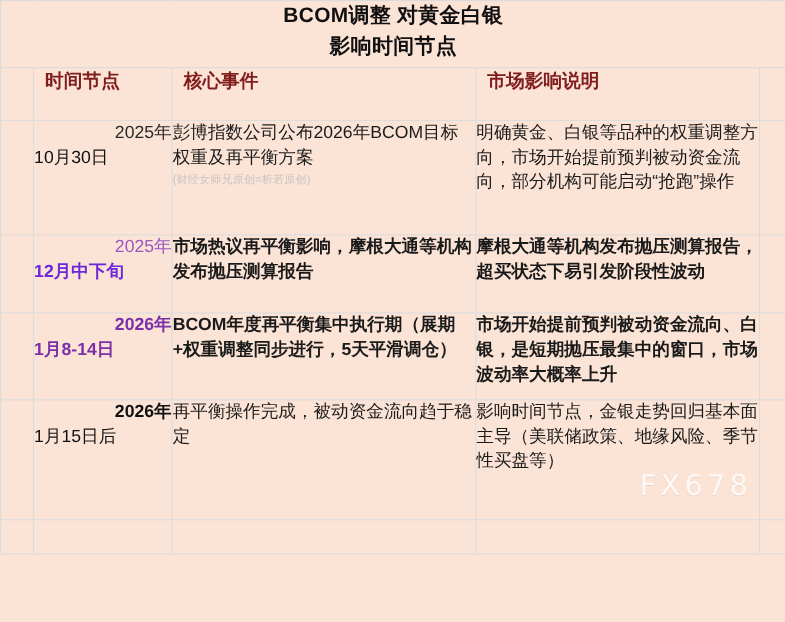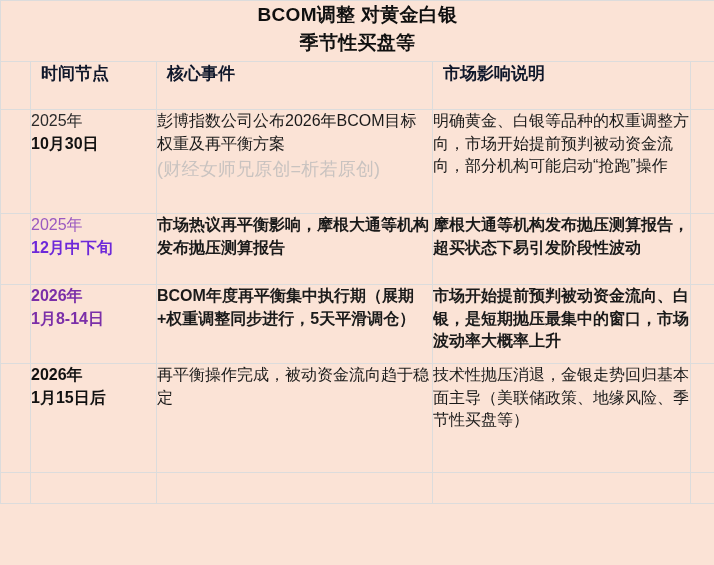--- a/index.html
+++ b/index.html
@@ -65,53 +65,53 @@
     background: #f6ccaa;
     height: 47px;
     vertical-align: middle;
   }
   td.head-gutter {
     background: #f6ccaa;
   }
   .head-text {
     font-size: 17px;
     font-weight: bold;
-    color: #0f172a;
+    color: #7f1d1d;
     padding-left: 10px;
   }
 
   
   td.body-cell {
     background: #fbe3d6;
     padding: 9px 8px 8px 10px;
     font-size: 16px;
     line-height: 1.42;
     color: #1a1a1a;
   }
   td.gutter-cell { background: #fbe3d6; }
 
-  .date-line1 { display: block; }
+  .date-line1 { display: block; text-align: right; }
   .date-line2 { display: block; font-weight: bold; }
 
   .txt { display: block; }
 
   .purple { color: #7b2fa8; }
   .purple .date-line1 { color: #9a59c0; }
   .purple .date-line2 { color: #6d28d9; }
   .purple-bold { color: #7b2fa8; font-weight: bold; }
   .purple-bold .date-line1 { color: #7b2fa8; font-weight: bold; }
   .purple-bold .date-line2 { color: #7b2fa8; font-weight: bold; }
 
   .black-date .date-line1 { color: #2a2a2a; }
-  .black-date .date-line2 { color: #111; font-weight: bold; }
+  .black-date .date-line2 { color: #111; font-weight: normal; }
   .black-date.bold-both .date-line1 { font-weight: bold; color: #111; }
 
   .sub-note {
     display: block;
-    font-size: 18px;
+    font-size: 10px;
     color: #c9c3c0;
     margin-top: 2px;
     letter-spacing: 0.2px;
   }
 
   
   #watermark {
     position: absolute;
     right: 30px;
     bottom: 18px;
@@ -136,21 +136,21 @@
       <col class="c-event">
       <col class="c-impact">
       <col class="c-gutter-right">
     </colgroup>
     <tbody>
 
       <tr>
         <td class="title-cell" colspan="5">
           <span class="title-text">
             <span class="title-line">BCOM调整 对黄金白银</span>
-            <span class="title-line">季节性买盘等</span>
+            <span class="title-line">影响时间节点</span>
           </span>
         </td>
       </tr>
 
       <tr>
         <td class="head-gutter"></td>
         <td class="head-cell">
           <span class="head-text">时间节点</span>
         </td>
         <td class="head-cell">
@@ -211,30 +211,31 @@
       <tr>
         <td class="gutter-cell"></td>
         <td class="body-cell black-date bold-both" style="height:108px">
           <span class="date-line1">2026年</span>
           <span class="date-line2">1月15日后</span>
         </td>
         <td class="body-cell">
           <span class="txt">再平衡操作完成，被动资金流向趋于稳定</span>
         </td>
         <td class="body-cell">
-          <span class="txt">技术性抛压消退，金银走势回归基本面主导（美联储政策、地缘风险、季节性买盘等）</span>
+          <span class="txt">影响时间节点，金银走势回归基本面主导（美联储政策、地缘风险、季节性买盘等）</span>
         </td>
         <td class="gutter-cell"></td>
       </tr>
 
       <tr>
         <td class="gutter-cell" style="height:30px"></td>
         <td class="body-cell"></td>
         <td class="body-cell"></td>
         <td class="body-cell"></td>
         <td class="gutter-cell"></td>
       </tr>
 
     </tbody>
   </table>
 
+  <div id="watermark">FX678</div>
 
 </div>
 
 </body></html>

